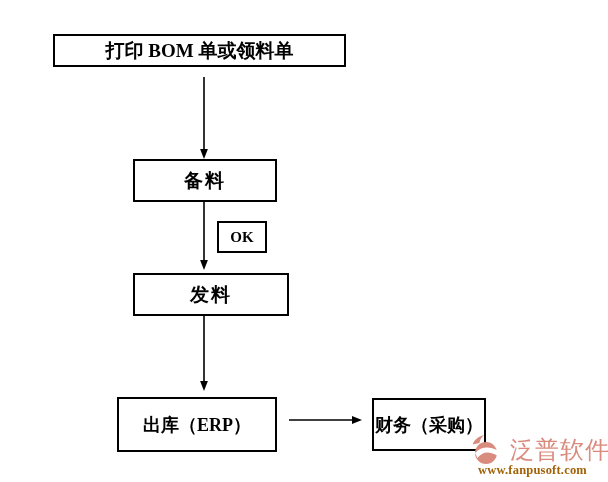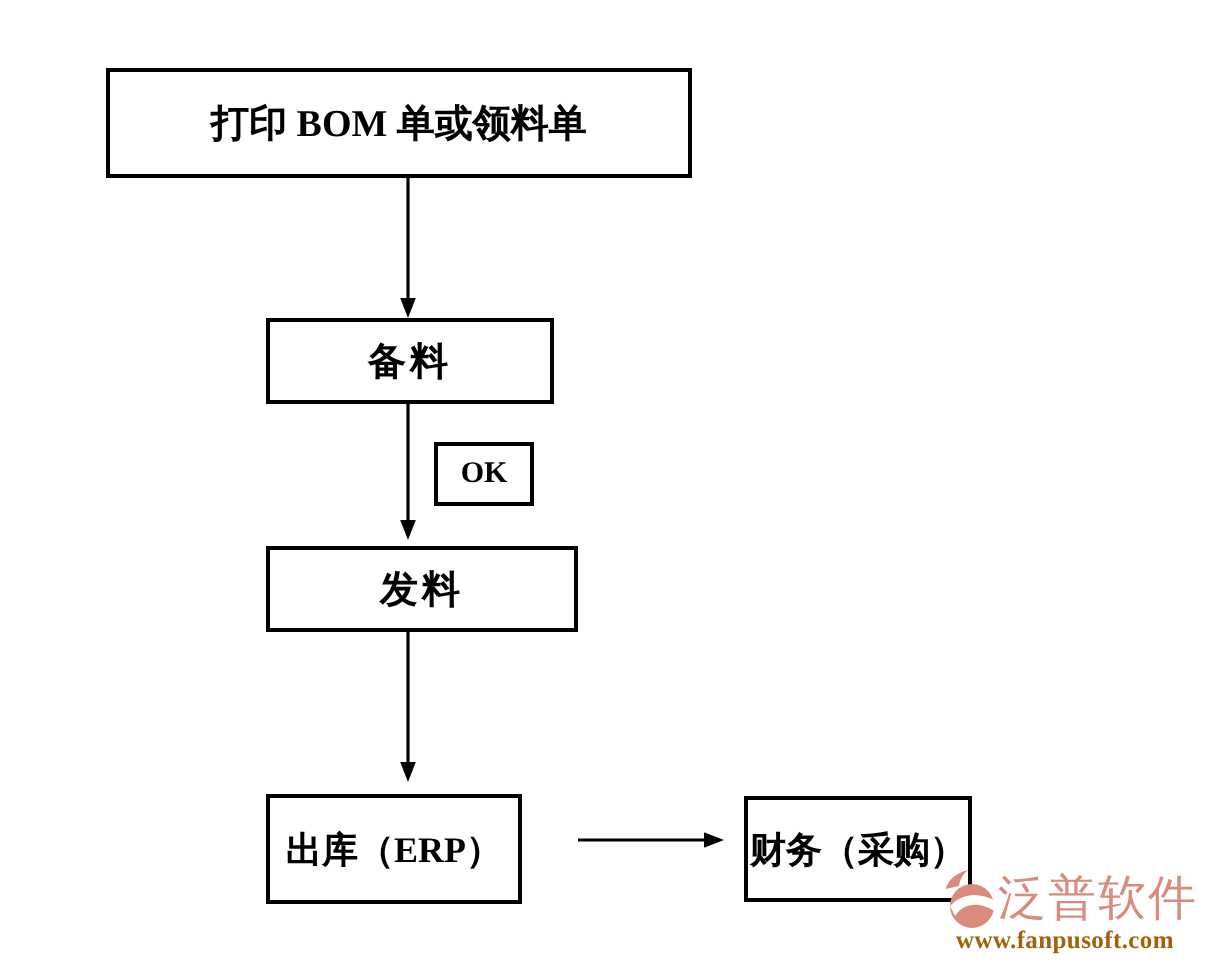--- a/index.html
+++ b/index.html
@@ -29,38 +29,38 @@
     border: 2px solid #000000;
     background: #ffffff;
     display: flex;
     align-items: center;
     justify-content: center;
     text-align: center;
     color: #000000;
     font-weight: bold;
     font-family: "Liberation Serif", "DejaVu Serif", serif;
   }
-  .node-print    { left: 53px;  top: 34px;  width: 293px; height: 55px; font-size: 19px; align-items: center; }
+  .node-print    { left: 53px;  top: 34px;  width: 293px; height: 33px; font-size: 19px; align-items: center; }
   .node-prepare  { left: 133px; top: 159px; width: 144px; height: 43px; font-size: 19px; letter-spacing: 2px; }
   .node-ok       { left: 217px; top: 221px; width: 50px;  height: 32px; font-size: 15px; font-weight: 600; border-width: 2px; }
   .node-issue    { left: 133px; top: 273px; width: 156px; height: 43px; font-size: 19px; letter-spacing: 2px; }
-  .node-stockout { left: 133px; top: 397px; width: 128px; height: 55px; font-size: 18px; }
+  .node-stockout { left: 117px; top: 397px; width: 160px; height: 55px; font-size: 18px; }
   .node-finance  { left: 372px; top: 398px; width: 114px; height: 53px; font-size: 18px; }
   .watermark {
     position: absolute;
     left: 472px;
     top: 435px;
     width: 136px;
     z-index: 5;
     line-height: 1;
   }
   .wm-row {
     display: flex;
     align-items: center;
-    gap: 1px;
+    gap: 12px;
   }
   .wm-brand {
     font-size: 24px;
     font-weight: 500;
     letter-spacing: 1px;
     white-space: nowrap;
     font-family: "Liberation Serif", "DejaVu Serif", serif;
   }
   .wm-url {
     font-size: 12.5px;

